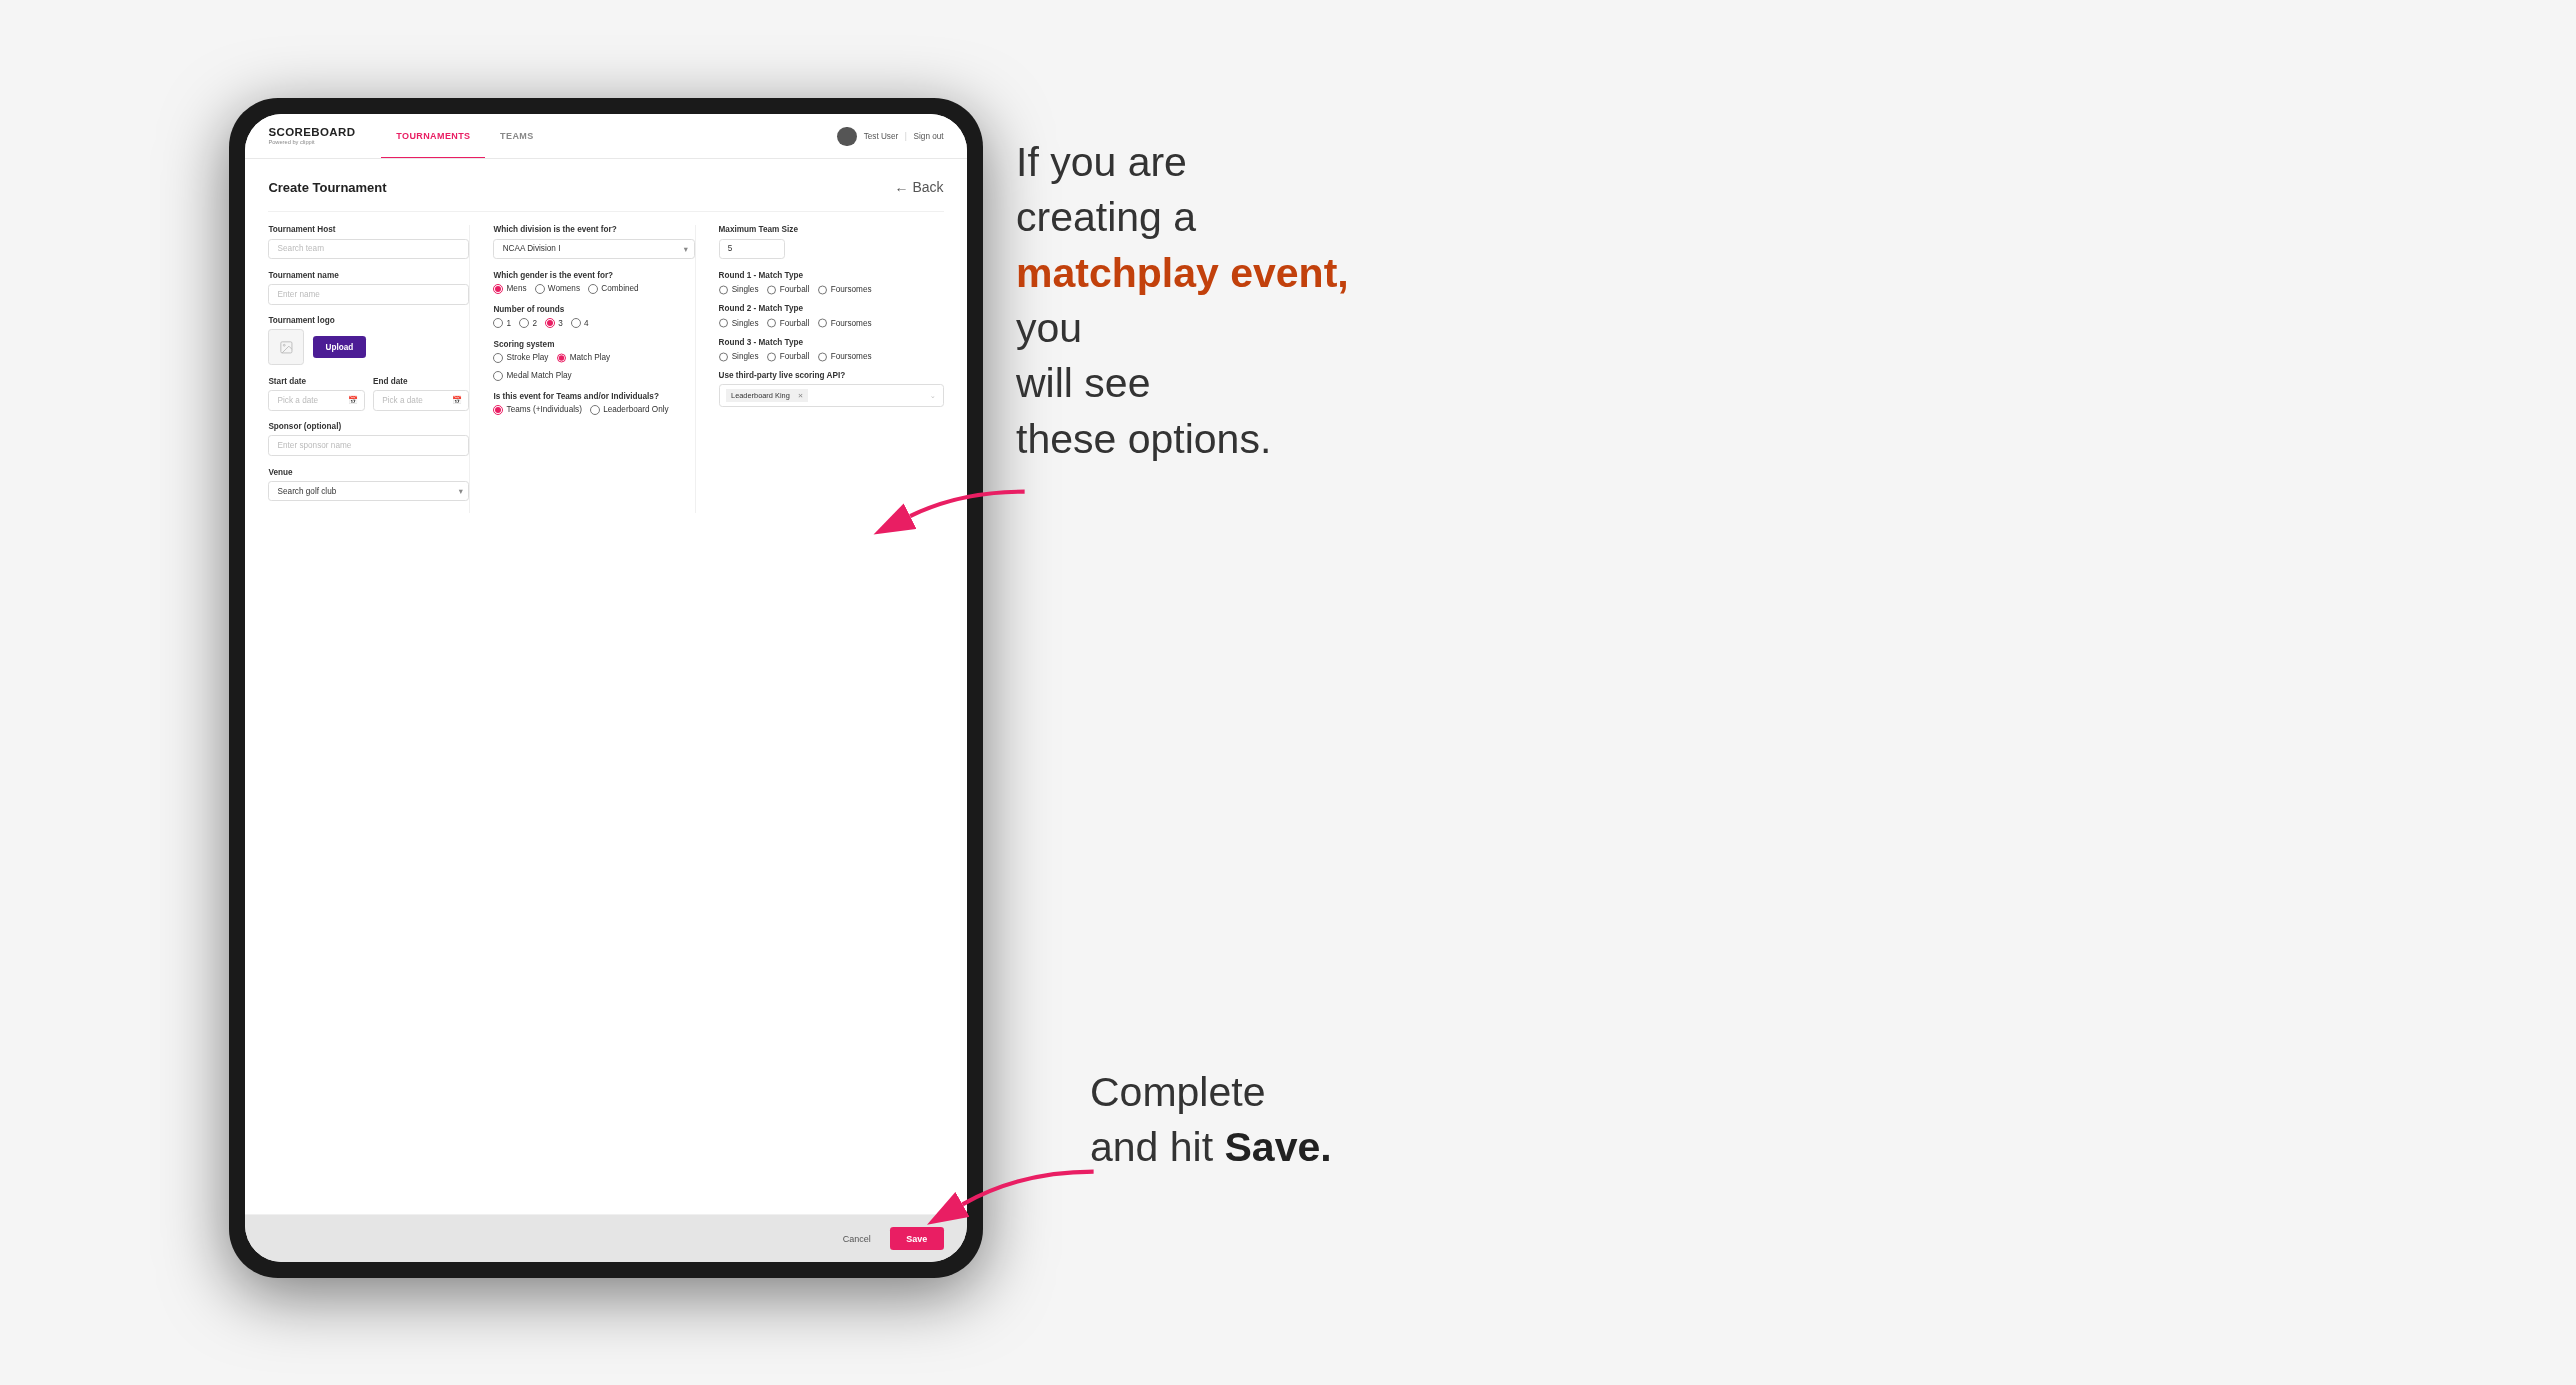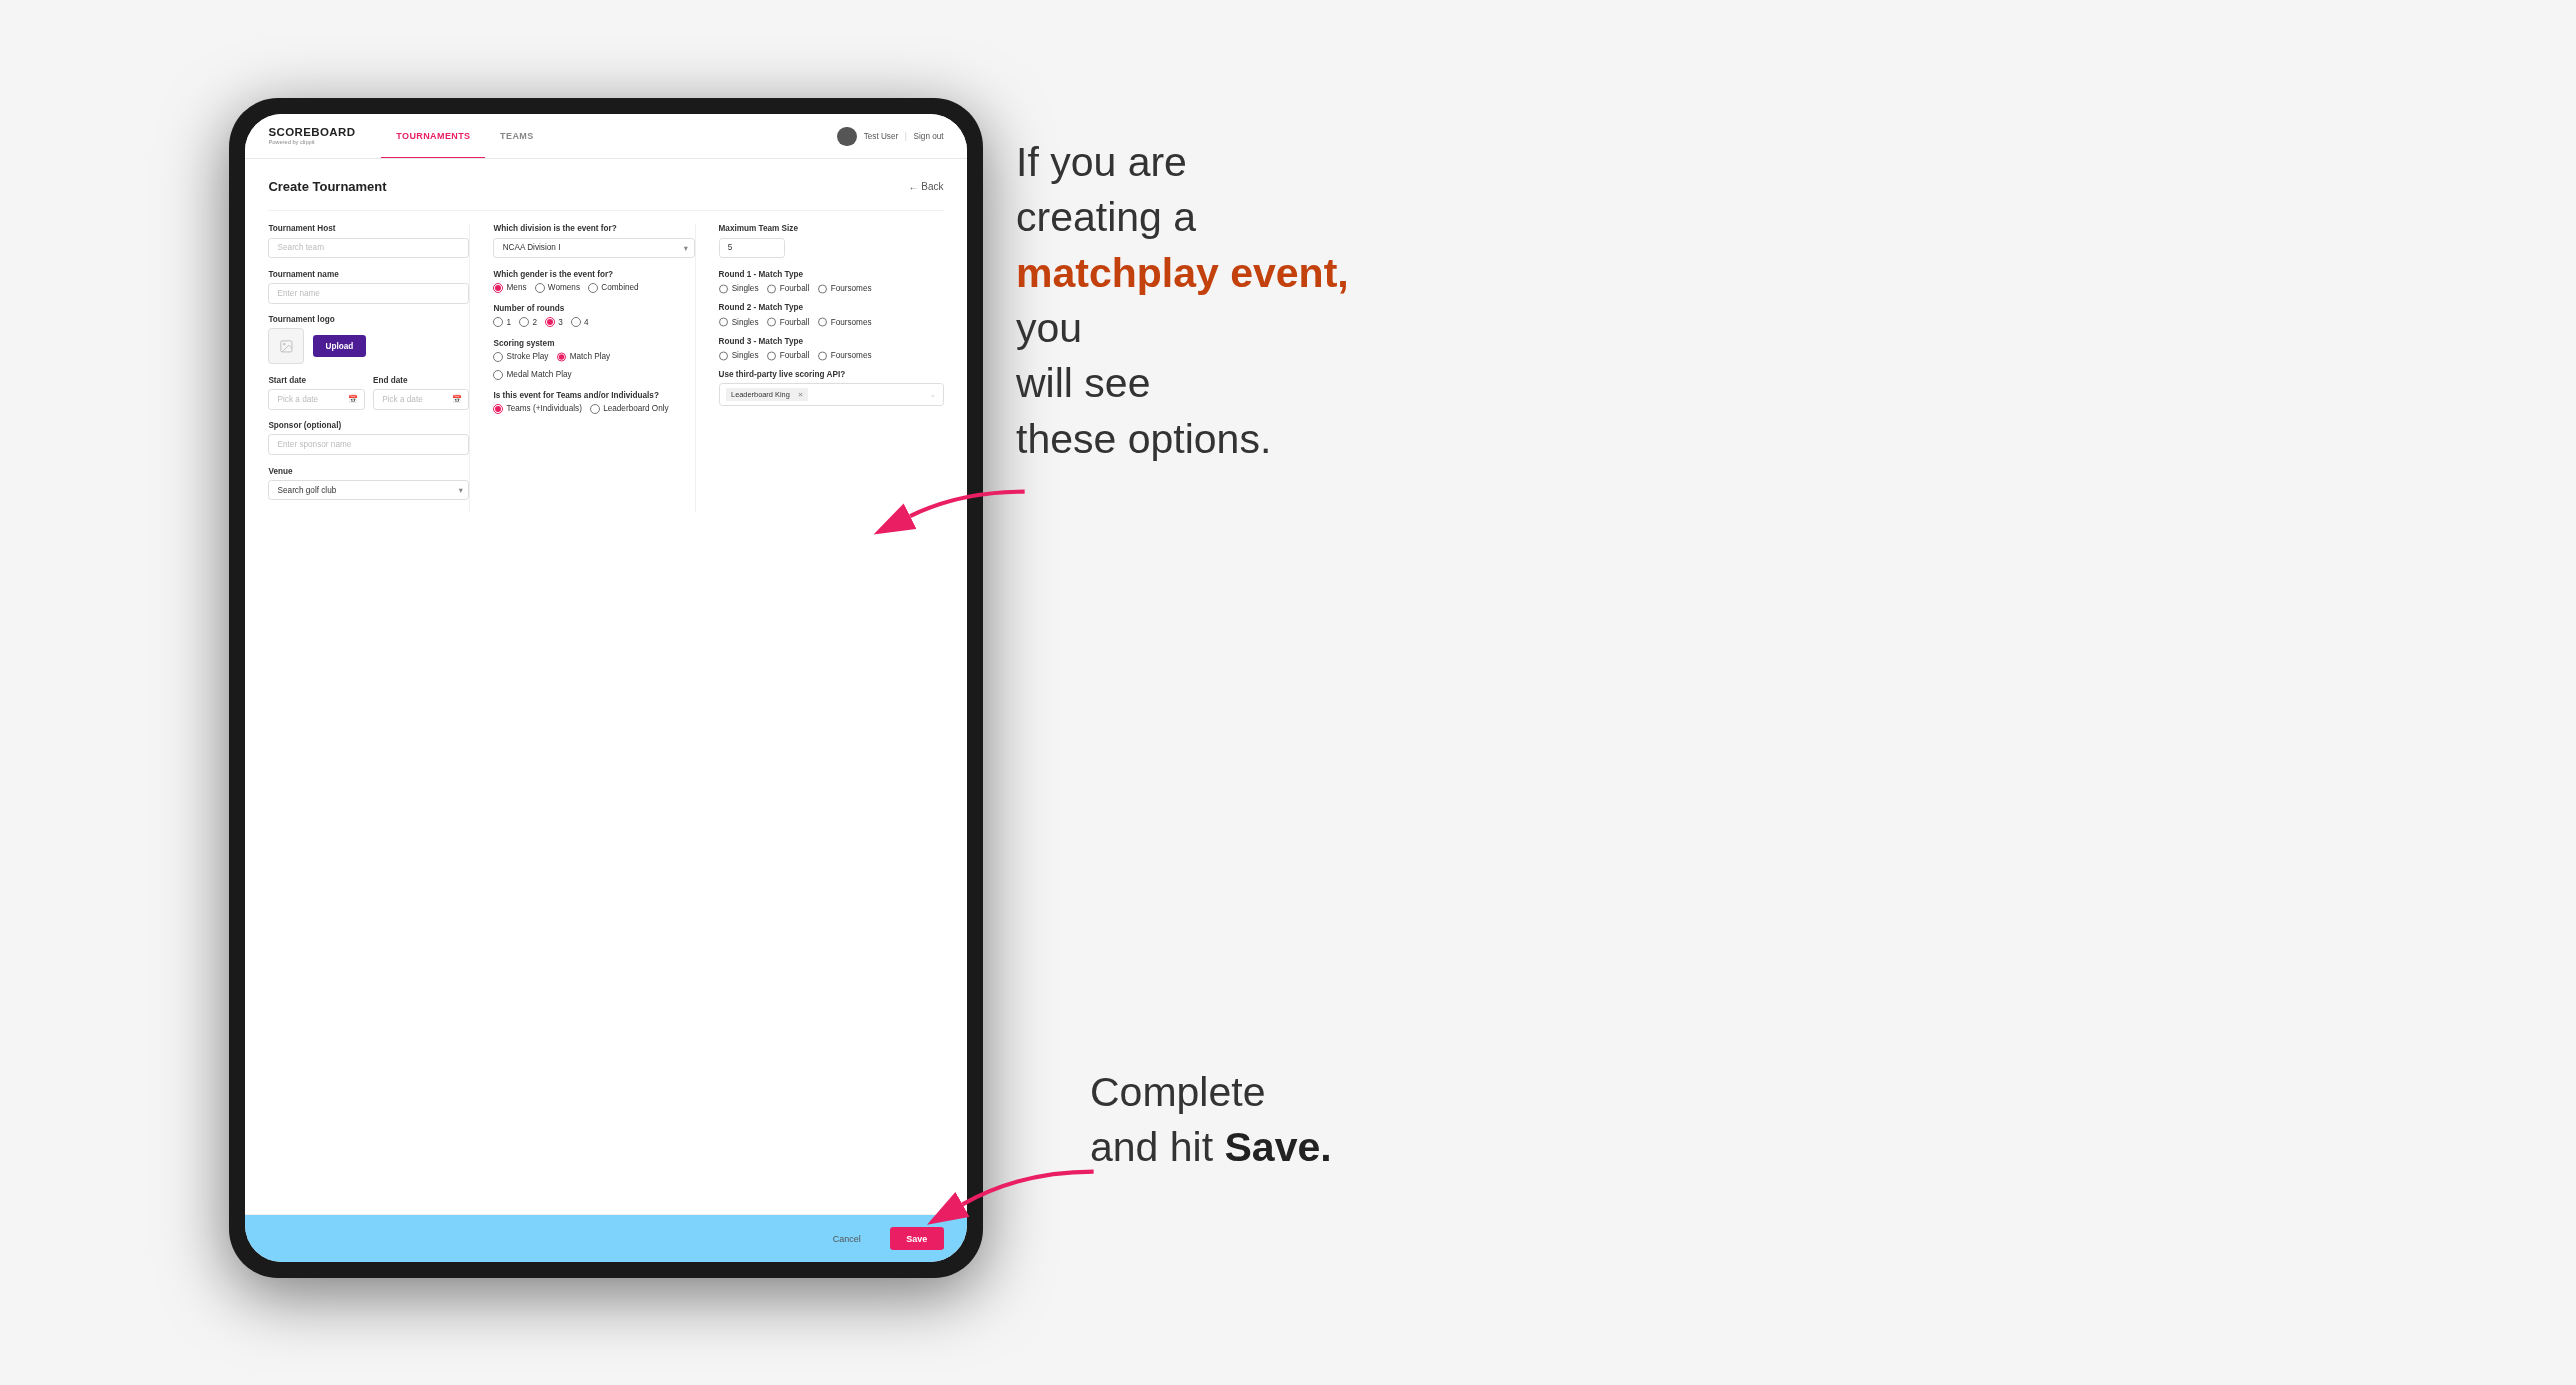--- a/index.html
+++ b/index.html
@@ -139,21 +139,21 @@
       margin-bottom: 16.4px;
     }
 
     .page-title {
       font-size: 13px;
       font-weight: 600;
       color: #222;
     }
 
     .back-link {
-      font-size: 10px;
+      font-size: 14px;
       color: #555;
       cursor: pointer;
       display: flex;
       align-items: center;
       gap: 3.3px;
     }
 
     .form-grid {
       display: grid;
       grid-template-columns: 1fr 1fr 1fr;
@@ -344,22 +344,22 @@
       color: #888;
       font-size: 6.6px;
     }
 
     
     .form-footer {
       border-top: 0.8px solid #f0f0f0;
       padding: 11.5px 23px;
       display: flex;
       justify-content: flex-end;
-      gap: 16px;
-      background: #7dd3fc;
+      gap: 6px;
+      background: #e5e5e5;
       flex-shrink: 0;
     }
 
     .cancel-btn {
       background: none;
       border: none;
       color: #555;
       font-size: 9px;
       cursor: pointer;
       padding: 6.6px 13px;

